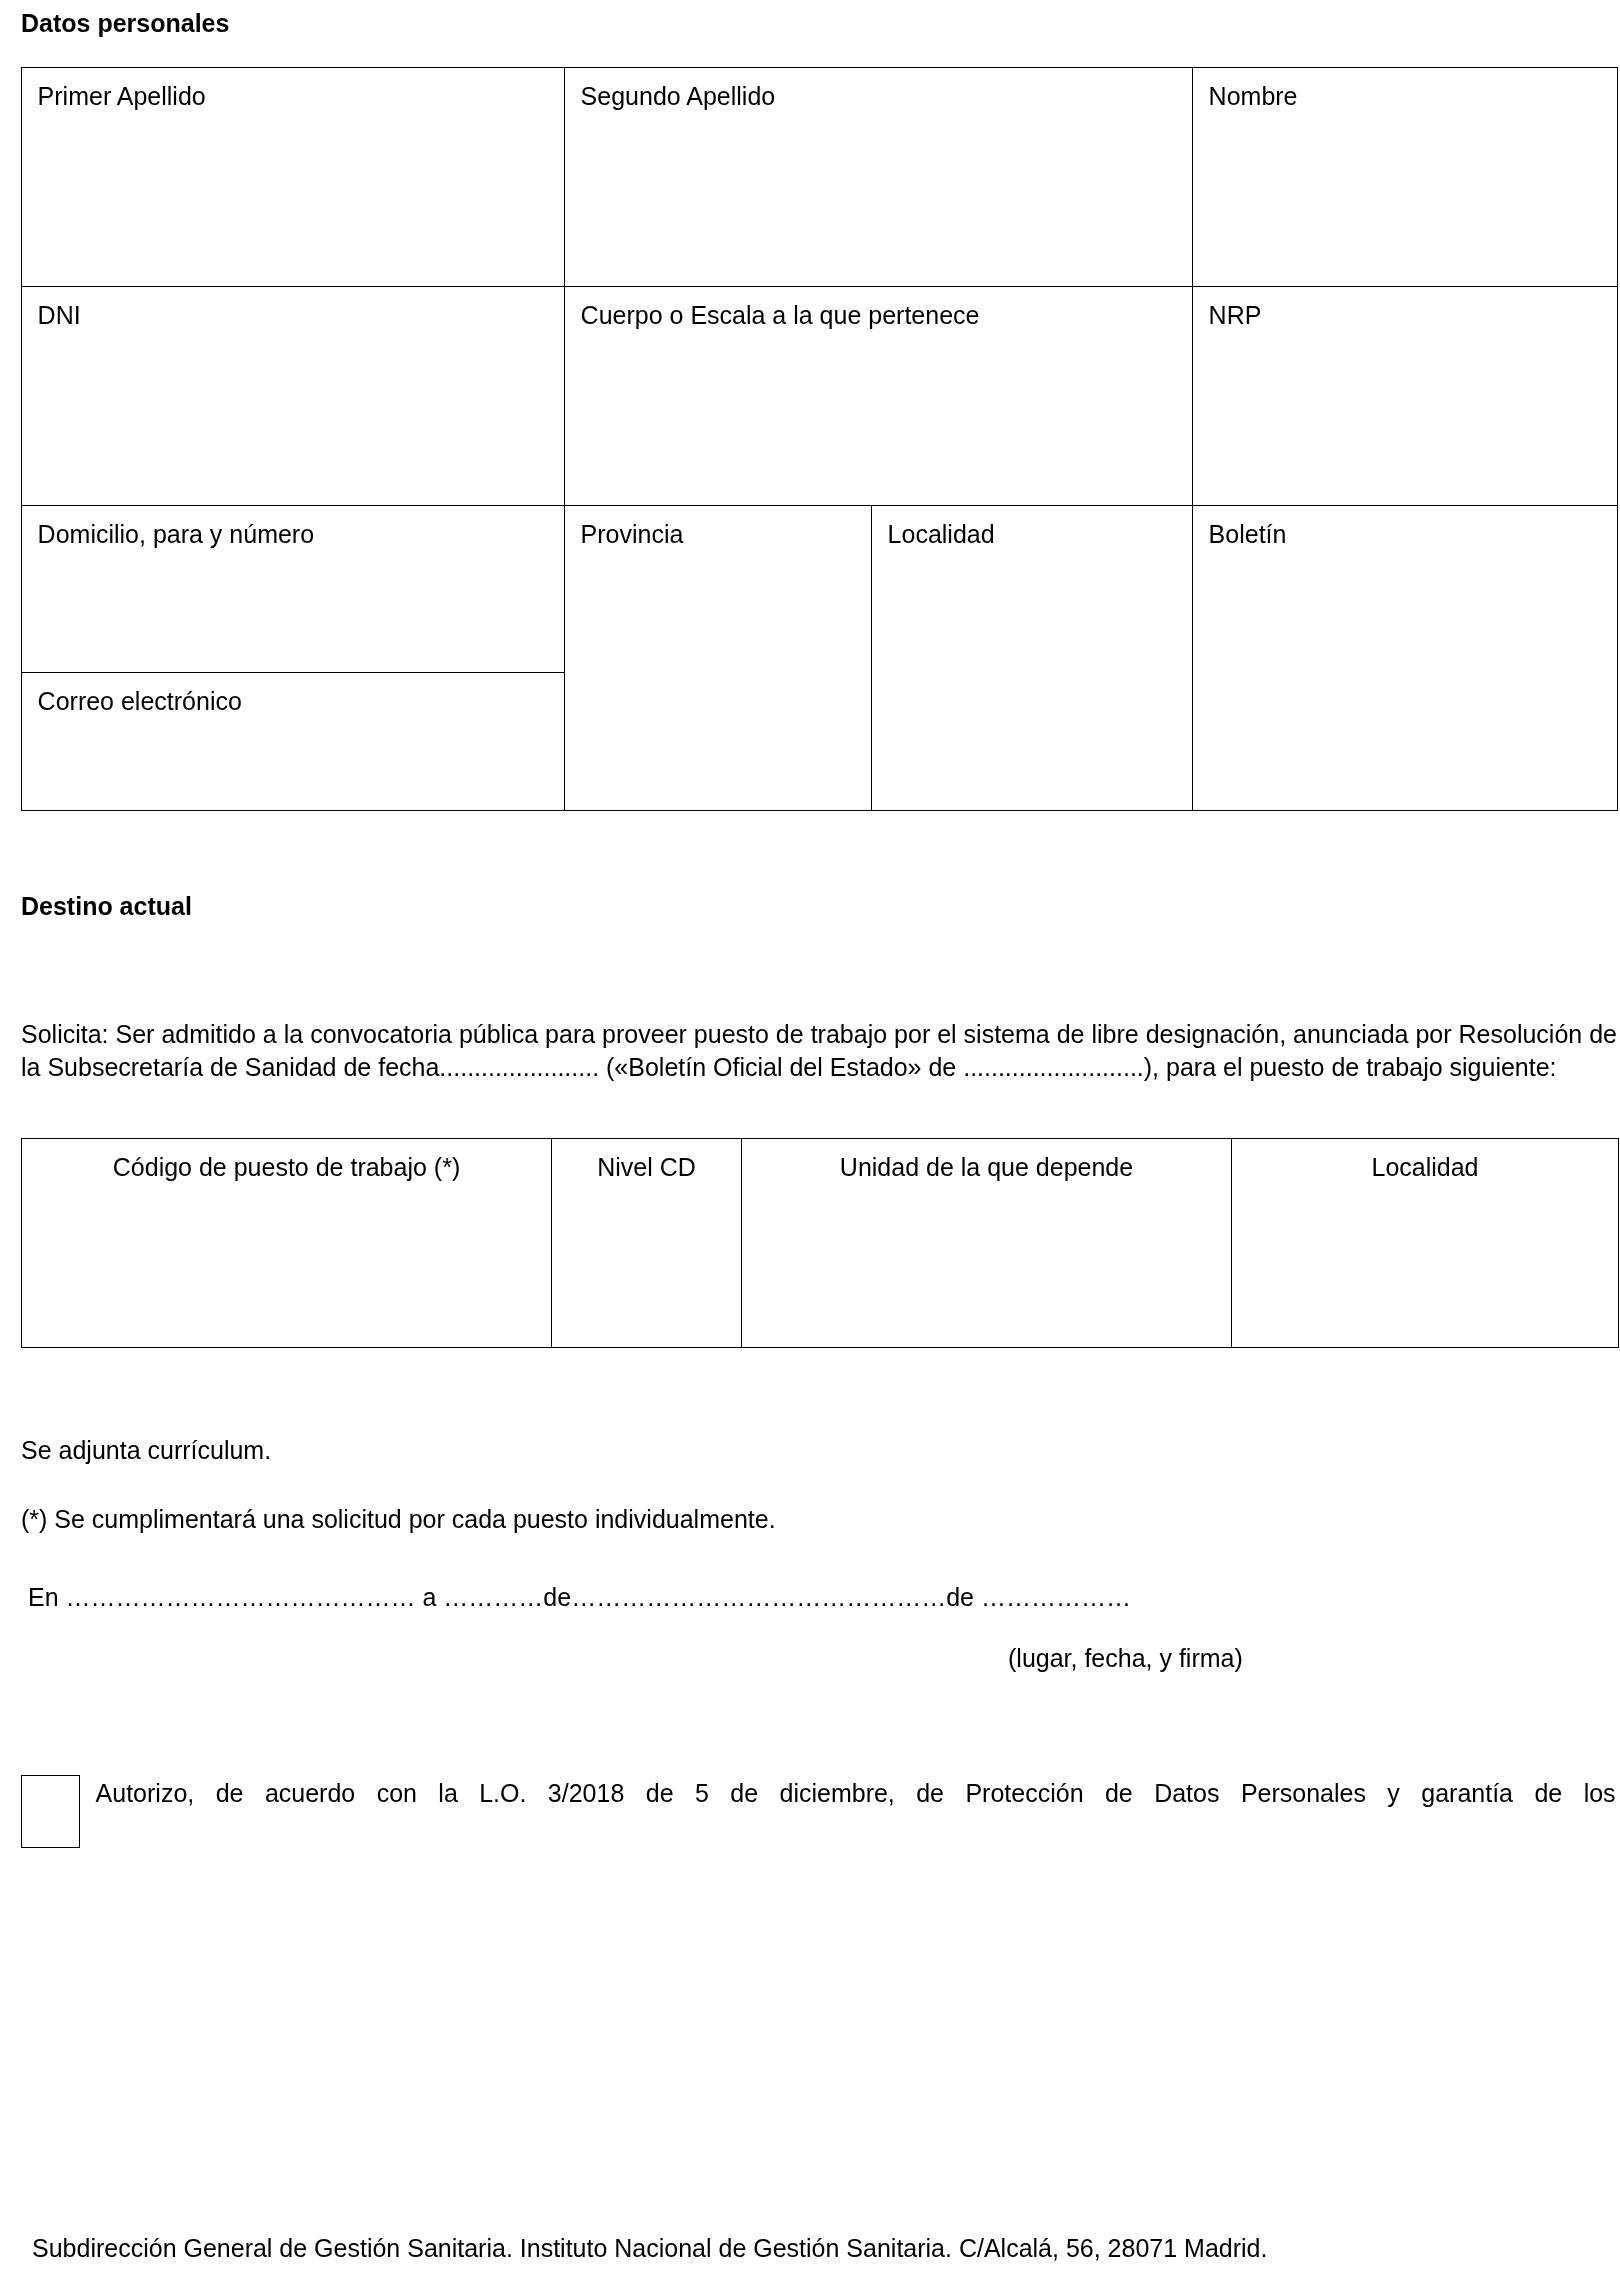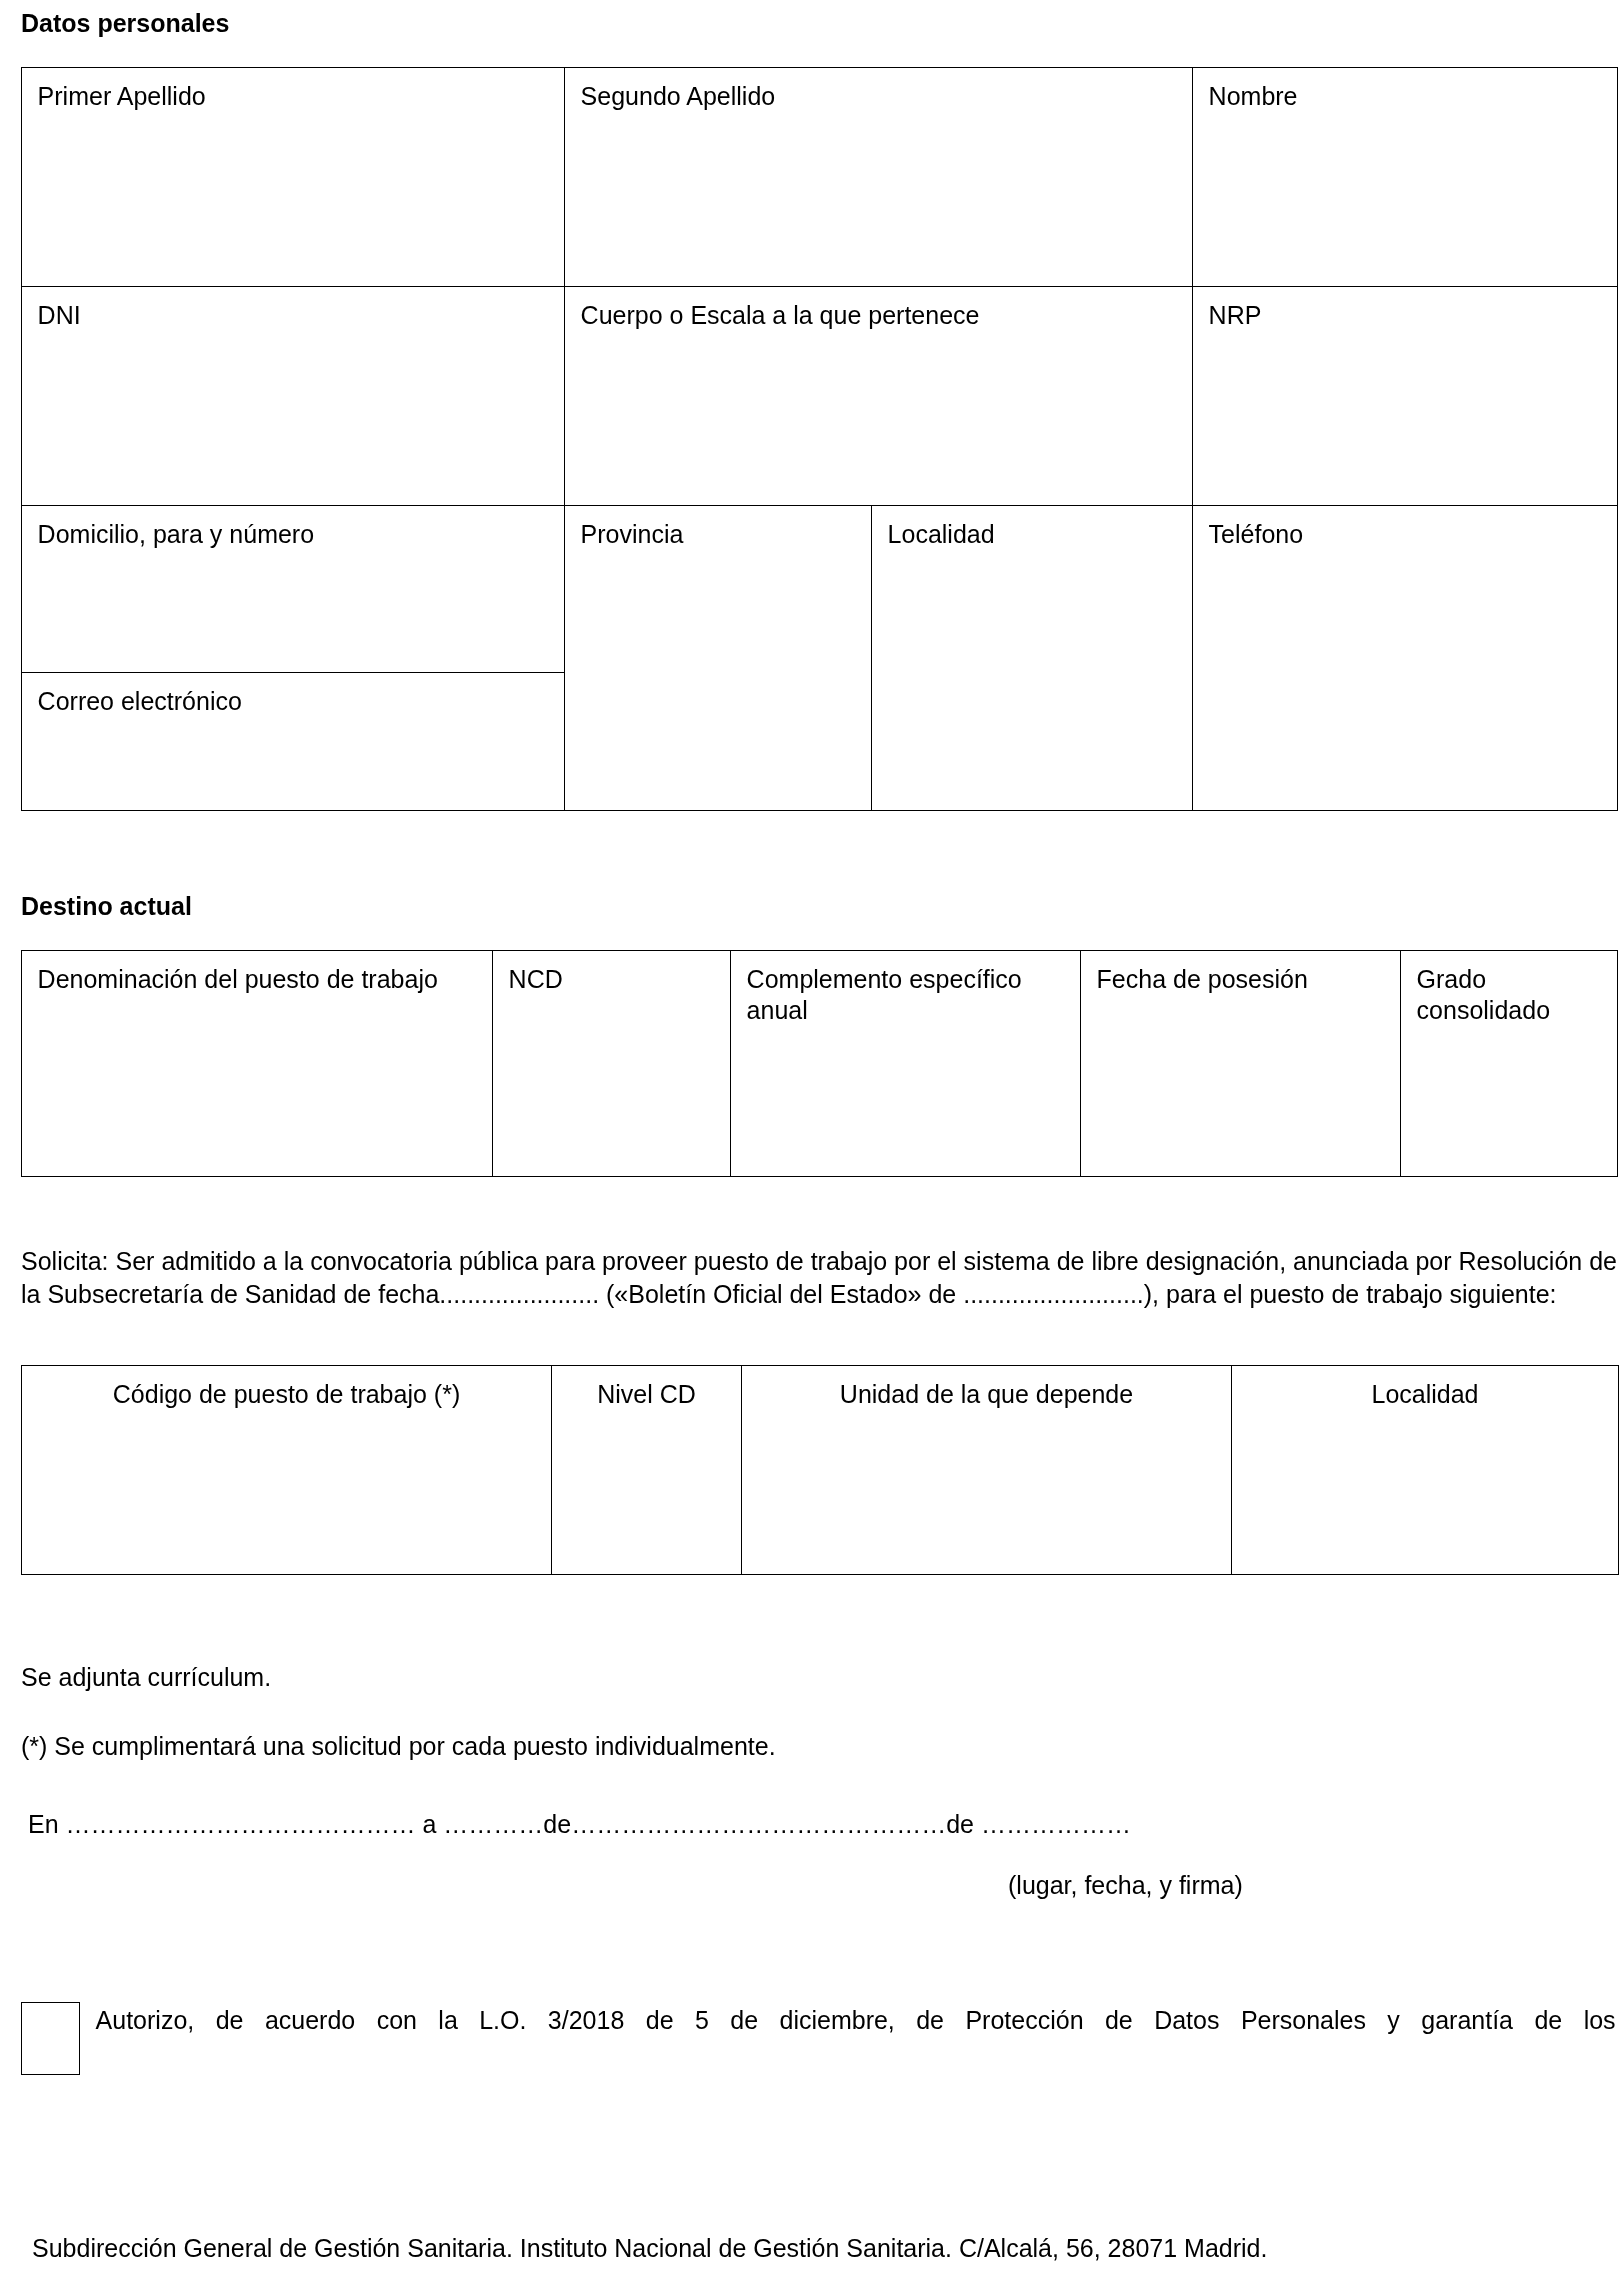--- a/index.html
+++ b/index.html
@@ -111,46 +111,39 @@
     </tr>
     <tr class="r-tall">
       <td>DNI</td>
       <td colspan="2">Cuerpo o Escala a la que pertenece</td>
       <td>NRP</td>
     </tr>
     <tr class="r-dom">
       <td>Domicilio, para y número</td>
       <td rowspan="2">Provincia</td>
       <td rowspan="2">Localidad</td>
-      <td rowspan="2">Teléfono</td>
+      <td rowspan="2">Boletín</td>
     </tr>
     <tr class="r-mail">
       <td>Correo electrónico</td>
     </tr>
   </tbody>
     </table>
 
   <div class="section-title title-destino">Destino actual</div>
 
   <table class="t2">
     <colgroup>
       <col style="width:471px">
         <col style="width:238px">
         <col style="width:350px">
         <col style="width:320px">
         <col style="width:217px">
     </colgroup>
     <tbody>
-    <tr>
-      <td>Denominación del puesto de trabajo</td>
-      <td>NCD</td>
-      <td>Complemento específico anual</td>
-      <td>Fecha de posesión</td>
-      <td>Grado consolidado</td>
-    </tr>
   </tbody>
     </table>
 
   <p class="solicita">Solicita: Ser admitido a la convocatoria pública para proveer puesto de trabajo por el sistema de libre designación, anunciada por Resolución de la Subsecretaría de Sanidad de fecha....................... («Boletín Oficial del Estado» de ..........................), para el puesto de trabajo siguiente:</p>
 
   <table class="t3">
     <colgroup>
       <col style="width:530px">
         <col style="width:190px">
         <col style="width:490px">

